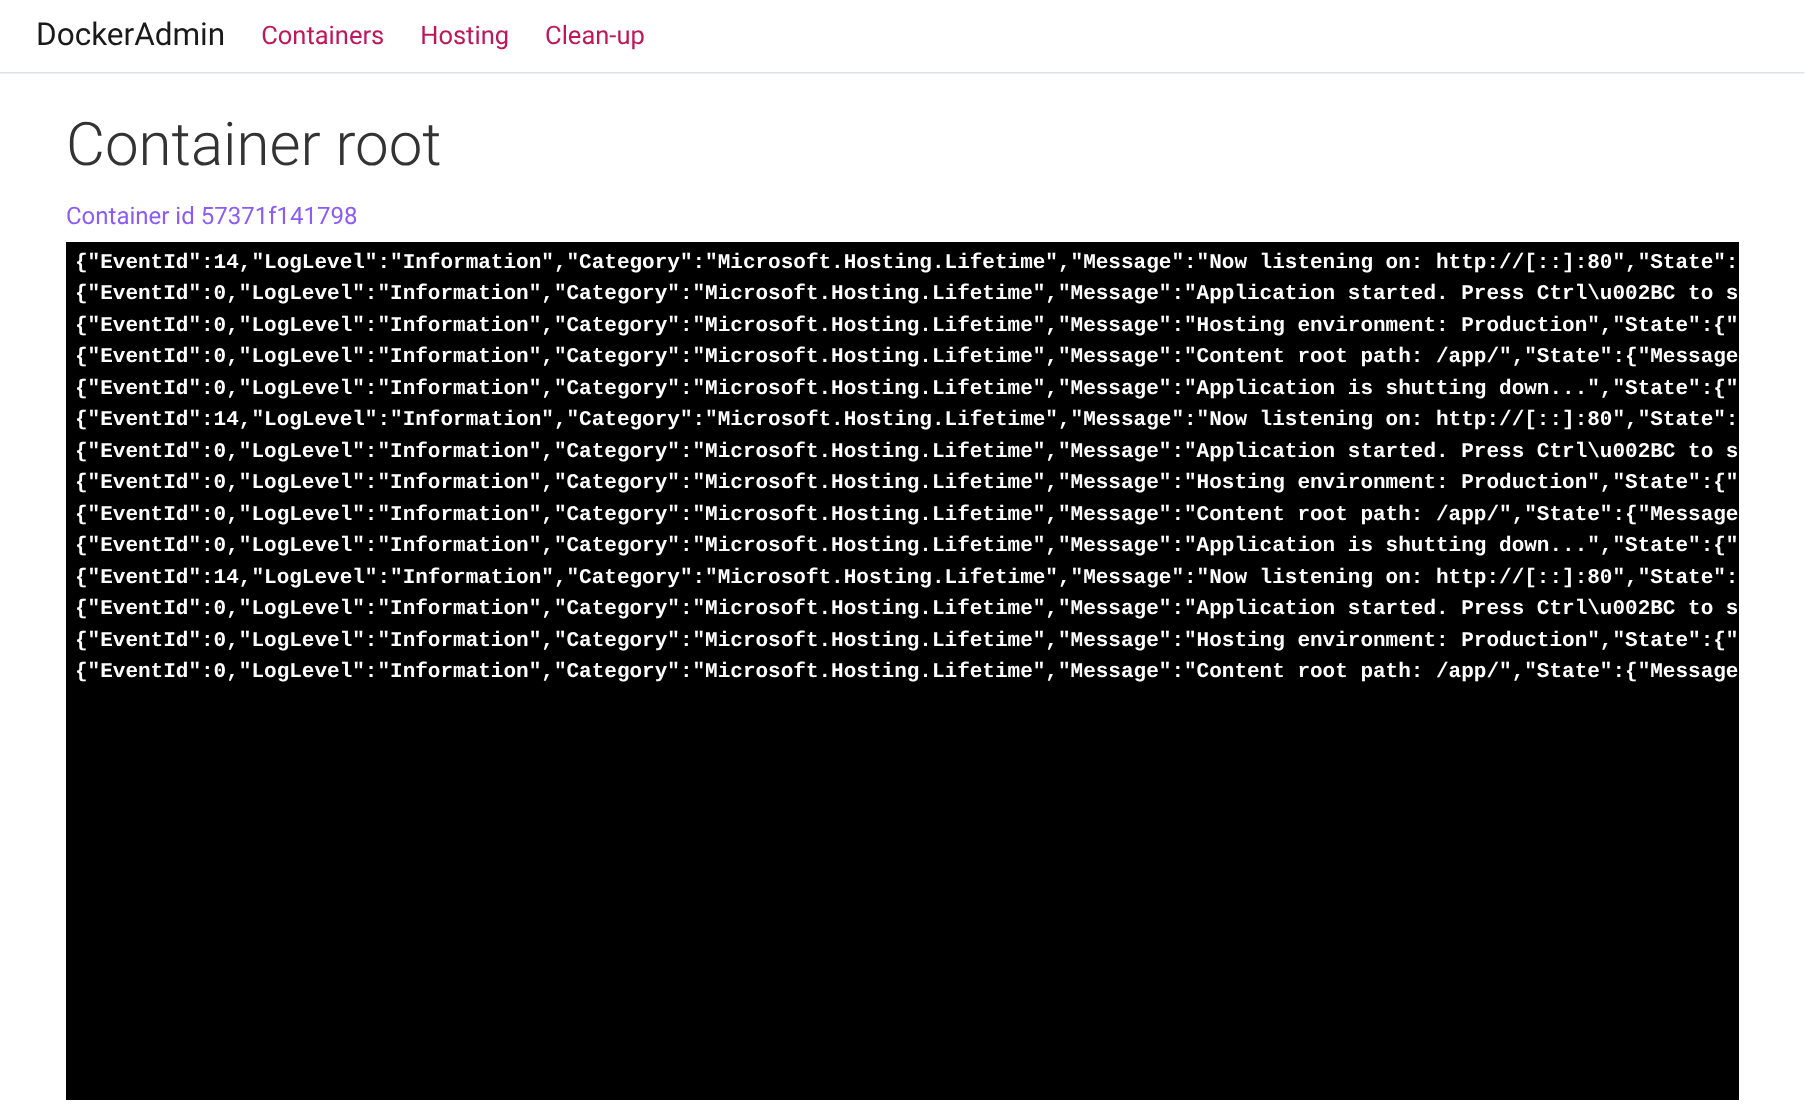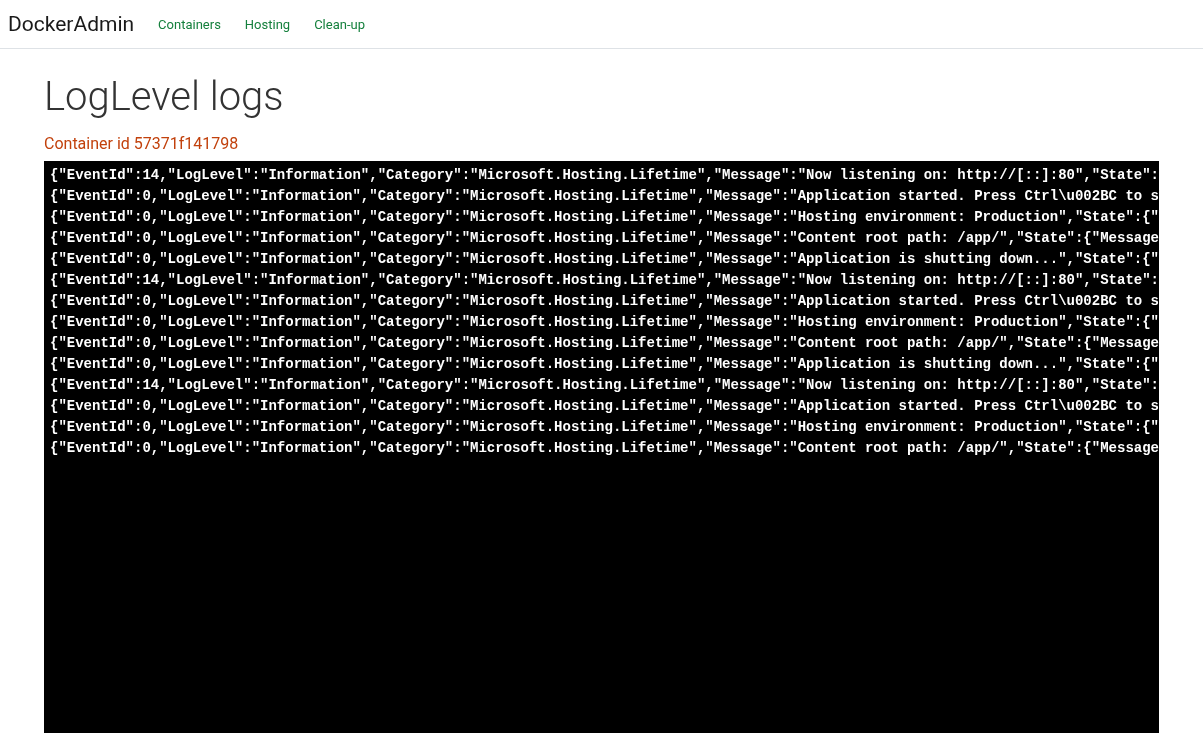--- a/index.html
+++ b/index.html
@@ -8,47 +8,47 @@
       box-sizing: border-box;
     }
     body {
       font-family: "Segoe UI", -apple-system, BlinkMacSystemFont, Roboto, "Helvetica Neue", Arial, sans-serif;
       background: #ffffff;
       color: #212529;
     }
     .navbar {
       display: flex;
       align-items: center;
-      padding: 12px 8px;
+      padding: 12px 24px;
       border-bottom: 1px solid #dee2e6;
       gap: 24px;
     }
     .brand {
       font-size: 21px;
       font-weight: 400;
       color: #1a1a1a;
     }
     .nav-link {
-      font-size: 13px;
-      color: #15803d;
+      font-size: 17px;
+      color: #be185d;
       text-decoration: none;
       cursor: pointer;
     }
     .container {
       padding: 24px 44px;
     }
     h1.page-title {
       font-size: 40px;
       font-weight: 300;
       color: #333333;
       margin-bottom: 14px;
     }
     .subtitle {
       font-size: 16px;
-      color: #c2410c;
+      color: #8b5cf6;
       margin-bottom: 8px;
     }
     .log-panel {
       background: #000000;
       color: #ffffff;
       font-family: Consolas, "Lucida Console", Monaco, "Courier New", monospace;
       font-size: 14px;
       font-weight: bold;
       line-height: 1.5;
       padding: 4px 6px;
@@ -65,16 +65,16 @@
 <body>
 
 <nav class="navbar">
   <span class="brand">DockerAdmin</span>
   <a class="nav-link">Containers</a>
   <a class="nav-link">Hosting</a>
   <a class="nav-link">Clean-up</a>
 </nav>
 
 <div class="container">
-  <h1 class="page-title">LogLevel logs</h1>
+  <h1 class="page-title">Container root</h1>
   <div class="subtitle">Container id 57371f141798</div>
   <div class="log-panel" id="log-panel"><div class="log-line">{"EventId":14,"LogLevel":"Information","Category":"Microsoft.Hosting.Lifetime","Message":"Now listening on: http://[::]:80","State":{"Message":"N</div><div class="log-line">{"EventId":0,"LogLevel":"Information","Category":"Microsoft.Hosting.Lifetime","Message":"Application started. Press Ctrl\u002BC to shut down.","S</div><div class="log-line">{"EventId":0,"LogLevel":"Information","Category":"Microsoft.Hosting.Lifetime","Message":"Hosting environment: Production","State":{"Message":"Hos</div><div class="log-line">{"EventId":0,"LogLevel":"Information","Category":"Microsoft.Hosting.Lifetime","Message":"Content root path: /app/","State":{"Message":"Content ro</div><div class="log-line">{"EventId":0,"LogLevel":"Information","Category":"Microsoft.Hosting.Lifetime","Message":"Application is shutting down...","State":{"Message":"App</div><div class="log-line">{"EventId":14,"LogLevel":"Information","Category":"Microsoft.Hosting.Lifetime","Message":"Now listening on: http://[::]:80","State":{"Message":"N</div><div class="log-line">{"EventId":0,"LogLevel":"Information","Category":"Microsoft.Hosting.Lifetime","Message":"Application started. Press Ctrl\u002BC to shut down.","S</div><div class="log-line">{"EventId":0,"LogLevel":"Information","Category":"Microsoft.Hosting.Lifetime","Message":"Hosting environment: Production","State":{"Message":"Hos</div><div class="log-line">{"EventId":0,"LogLevel":"Information","Category":"Microsoft.Hosting.Lifetime","Message":"Content root path: /app/","State":{"Message":"Content ro</div><div class="log-line">{"EventId":0,"LogLevel":"Information","Category":"Microsoft.Hosting.Lifetime","Message":"Application is shutting down...","State":{"Message":"App</div><div class="log-line">{"EventId":14,"LogLevel":"Information","Category":"Microsoft.Hosting.Lifetime","Message":"Now listening on: http://[::]:80","State":{"Message":"N</div><div class="log-line">{"EventId":0,"LogLevel":"Information","Category":"Microsoft.Hosting.Lifetime","Message":"Application started. Press Ctrl\u002BC to shut down.","S</div><div class="log-line">{"EventId":0,"LogLevel":"Information","Category":"Microsoft.Hosting.Lifetime","Message":"Hosting environment: Production","State":{"Message":"Hos</div><div class="log-line">{"EventId":0,"LogLevel":"Information","Category":"Microsoft.Hosting.Lifetime","Message":"Content root path: /app/","State":{"Message":"Content ro</div></div>
 </div>
 
 </body></html>

